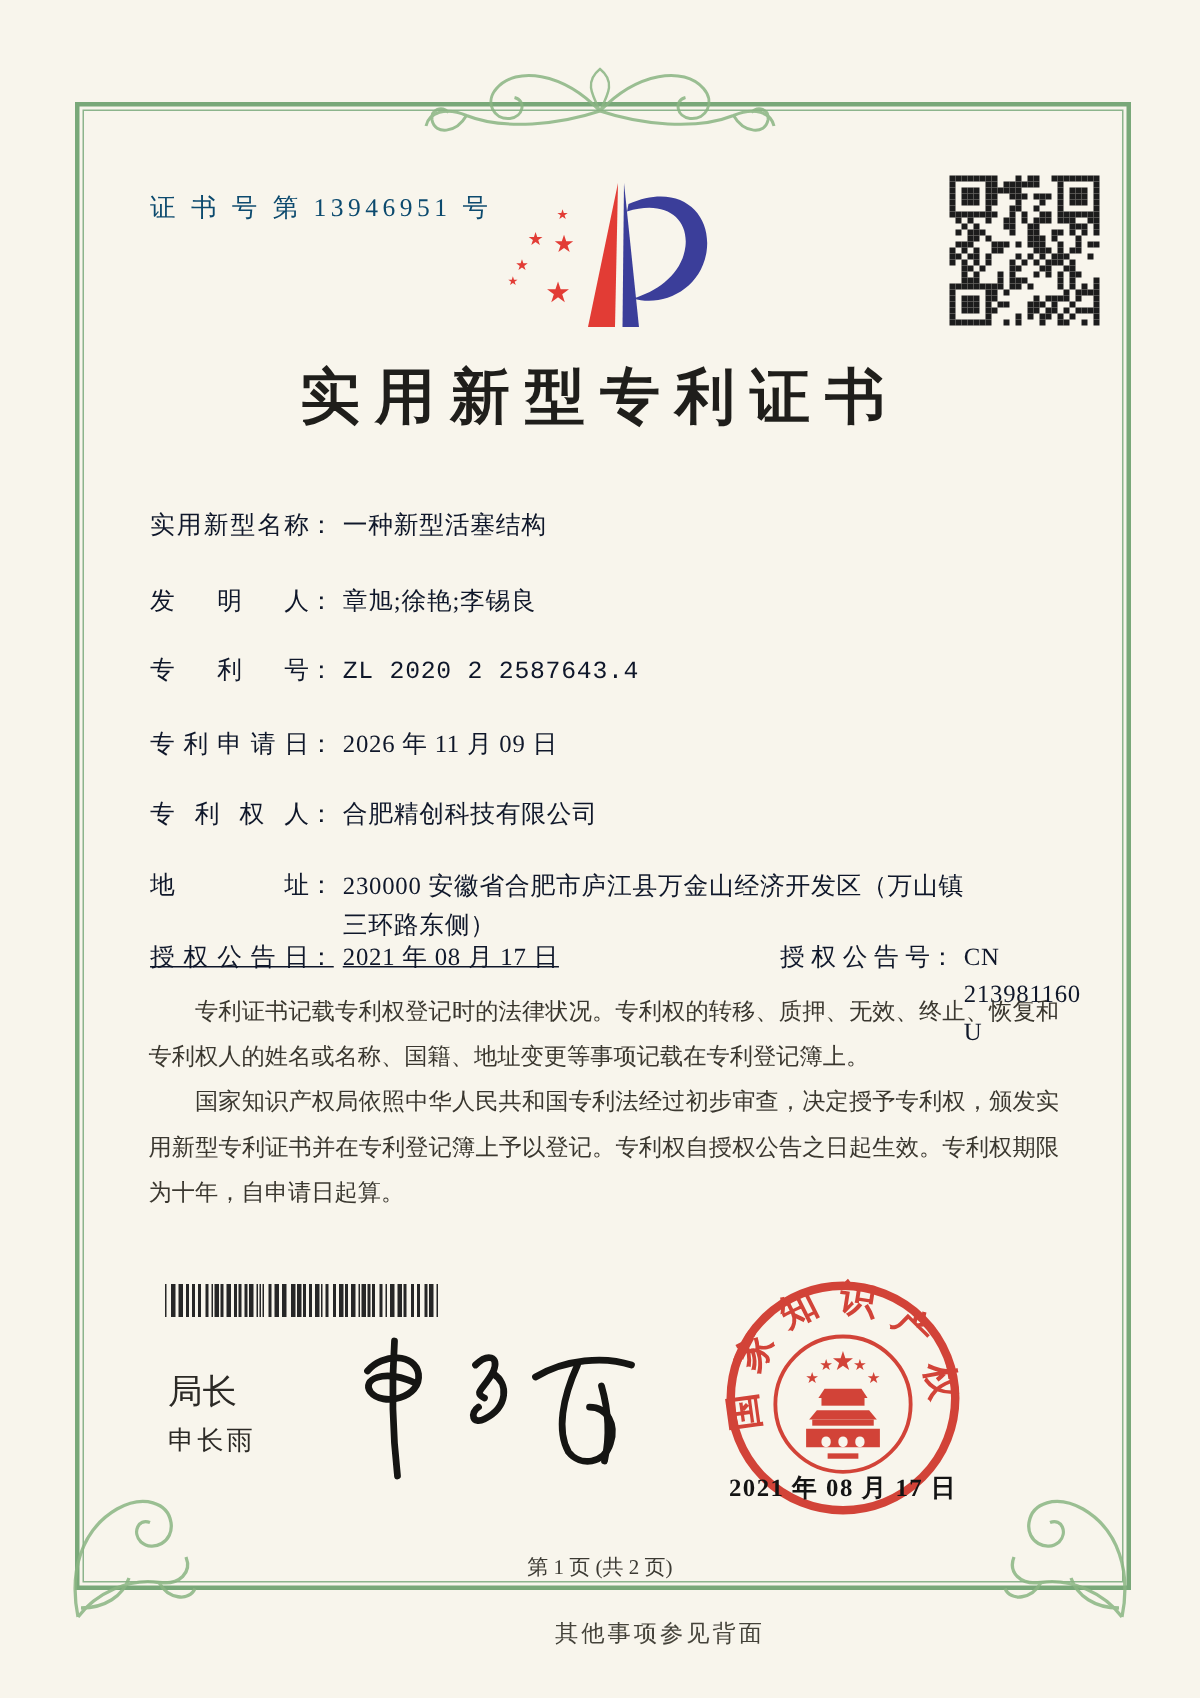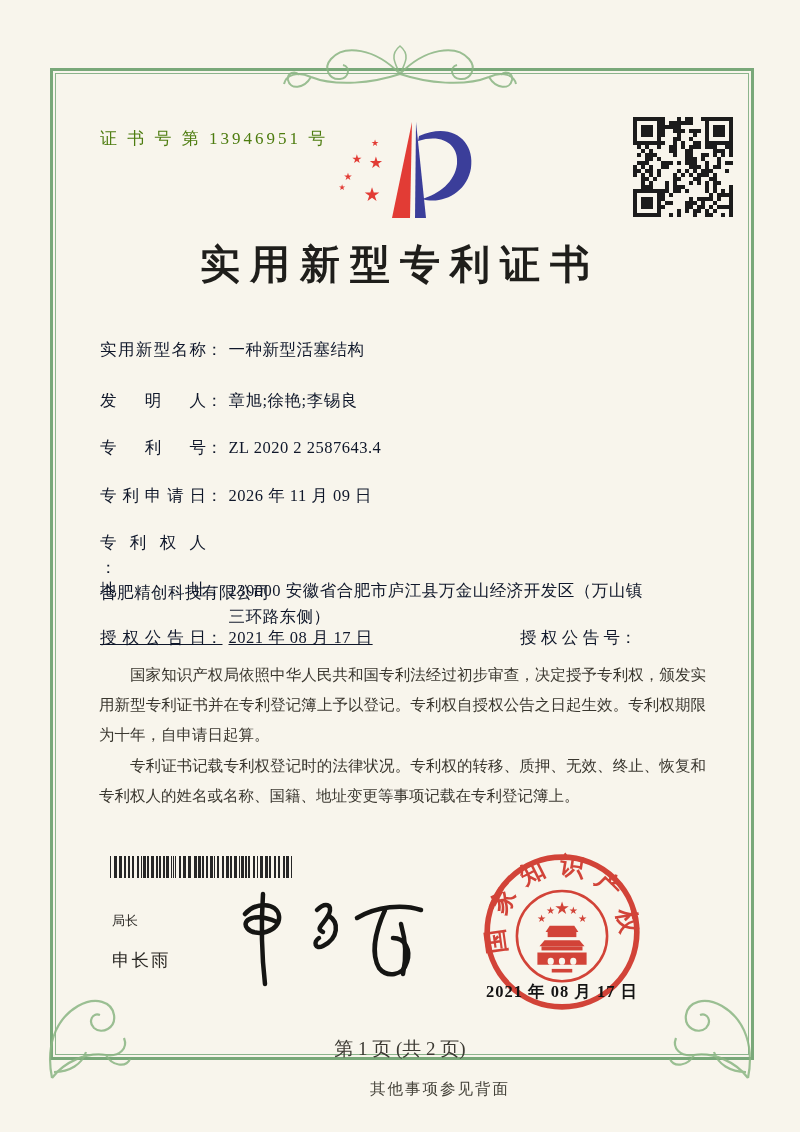--- a/index.html
+++ b/index.html
@@ -8,21 +8,21 @@
     background:#f8f5ec;overflow:hidden;
     font-family:"Liberation Serif","DejaVu Serif",serif;color:#2e2c28;
   }
   
   .frame{position:absolute;left:50px;top:68px;right:46px;bottom:72px;
     border:3px solid #79a879;pointer-events:none;}
   .frame-inner{position:absolute;inset:2px;border:1px solid #8cb48c;}
   .flourish{position:absolute;pointer-events:none;}
   .flourish svg{display:block;}
   
-  .cert-no{position:absolute;left:100px;top:127px;font-size:17px;letter-spacing:3px;color:#4d7c0f;}
+  .cert-no{position:absolute;left:100px;top:127px;font-size:17px;letter-spacing:3px;color:#0c4a6e;}
   .logo{position:absolute;left:322px;top:106px;width:160px;height:130px;}
   .qr{position:absolute;left:633px;top:117px;width:100px;height:100px;
     display:grid;grid-template-columns:repeat(25,1fr);grid-template-rows:repeat(25,1fr);}
   .qr .qm{background:#1c1c1c;}
   .title{position:absolute;left:0;top:237px;width:100%;text-align:center;
     font-size:40px;font-weight:700;letter-spacing:10px;color:#1f1e1b;}
   
   .field-row{position:absolute;left:100px;display:flex;align-items:flex-start;
     font-size:16.5px;color:#0f172a;line-height:1.5;}
   .flabel{display:inline-block;width:106px;text-align:justify;text-align-last:justify;flex:none;}
@@ -32,29 +32,29 @@
   .pair2{position:absolute;left:420px;top:0;display:flex;}
   .pair2 .flabel{width:100px;}
   
   .paras{position:absolute;left:99px;top:660px;width:607px;}
   .paras p{margin:0;text-indent:2em;font-size:15.5px;line-height:1.95;
     text-align:justify;color:#3a372f;}
   
   .barcode{position:absolute;left:110px;top:856px;width:210px;height:22px;
     display:flex;align-items:stretch;}
   .barcode div{background:#262626;}
-  .sig-title{position:absolute;left:112px;top:912px;font-size:13px;color:#2c2a26;}
+  .sig-title{position:absolute;left:112px;top:912px;font-size:23px;color:#2c2a26;}
   .sig-name{position:absolute;left:112px;top:948px;font-size:17.5px;letter-spacing:2px;color:#2c2a26;}
   .sig-hand{position:absolute;left:225px;top:880px;width:215px;height:110px;}
   .seal{position:absolute;left:480px;top:850px;width:164px;height:164px;
     mix-blend-mode:multiply;opacity:.93;}
   .seal-date{position:absolute;left:480px;top:981px;width:164px;text-align:center;
     font-size:16.5px;letter-spacing:1px;color:#141414;font-weight:600;}
   .page-no{position:absolute;left:0;top:1036px;width:100%;text-align:center;
-    font-size:19px;color:#3c3a33;}
+    font-size:14px;color:#3c3a33;}
   .back-note{position:absolute;left:0;top:1079px;width:100%;text-align:center;
     font-size:15.5px;color:#45433a;letter-spacing:2px;margin-left:40px;}
 </style>
 </head>
 <body>
 
 <div class="page">
 
   <div class="frame">
     <div class="frame-inner"></div>
@@ -745,53 +745,54 @@
   <div class="field-row" style="top:338px;">
     <span class="flabel">实用新型名称</span>
       <span class="colon">：</span>
       <span class="fvalue">一种新型活塞结构</span>
   </div>
   <div class="field-row" style="top:389px;">
     <span class="flabel">发明人</span>
       <span class="colon">：</span>
       <span class="fvalue">章旭;徐艳;李锡良</span>
   </div>
-  <div class="field-row" style="top:436px;">
+  <div class="field-row" style="top:436px;font-family:Liberation Mono, monospace;">
     <span class="flabel">专利号</span>
       <span class="colon">：</span>
       <span class="fvalue">ZL 2020 2 2587643.4</span>
   </div>
   <div class="field-row" style="top:484px;">
     <span class="flabel">专利申请日</span>
       <span class="colon">：</span>
       <span class="fvalue">2026 年 11 月 09 日</span>
   </div>
-  <div class="field-row" style="top:531px;flex-direction:column;">
+  <div class="field-row" style="top:531px;">
     <span class="flabel">专利权人</span>
       <span class="colon">：</span>
       <span class="fvalue">合肥精创科技有限公司</span>
   </div>
   <div class="field-row" style="top:578px;">
     <span class="flabel">地址</span>
       <span class="colon">：</span>
       <span class="fvalue addr">230000 安徽省合肥市庐江县万金山经济开发区（万山镇三环路东侧）</span>
   </div>
   <div class="field-row" style="top:626px;width:606px;text-decoration:underline;">
     <span class="flabel">授权公告日</span>
       <span class="colon">：</span>
       <span class="fvalue">2021 年 08 月 17 日</span>
     <span class="pair2">
       <span class="flabel">授权公告号</span>
         <span class="colon">：</span>
+        <span class="fvalue">CN 213981160 U</span>
     </span>
   </div>
 
   <div class="paras">
+    <p>专利证书记载专利权登记时的法律状况。专利权的转移、质押、无效、终止、恢复和专利权人的姓名或名称、国籍、地址变更等事项记载在专利登记簿上。</p>
     <p>国家知识产权局依照中华人民共和国专利法经过初步审查，决定授予专利权，颁发实用新型专利证书并在专利登记簿上予以登记。专利权自授权公告之日起生效。专利权期限为十年，自申请日起算。</p>
-    <p>专利证书记载专利权登记时的法律状况。专利权的转移、质押、无效、终止、恢复和专利权人的姓名或名称、国籍、地址变更等事项记载在专利登记簿上。</p>
   </div>
 
   <div class="barcode">
       <div style="width: 1px; margin-right: 3px;"></div>
       <div style="width: 3px; margin-right: 2px;"></div>
       <div style="width: 3px; margin-right: 2px;"></div>
       <div style="width: 2px; margin-right: 2px;"></div>
       <div style="width: 2px; margin-right: 2px;"></div>
       <div style="width: 2px; margin-right: 3px;"></div>
       <div style="width: 2px; margin-right: 2px;"></div>

